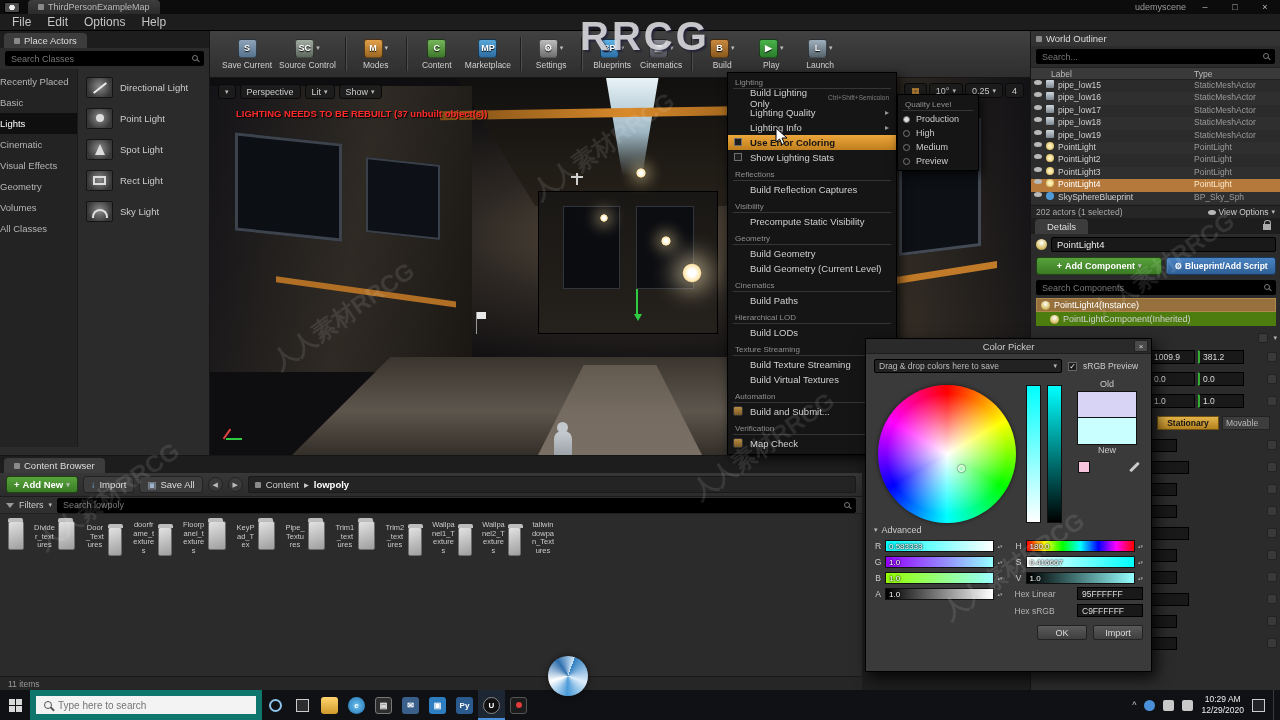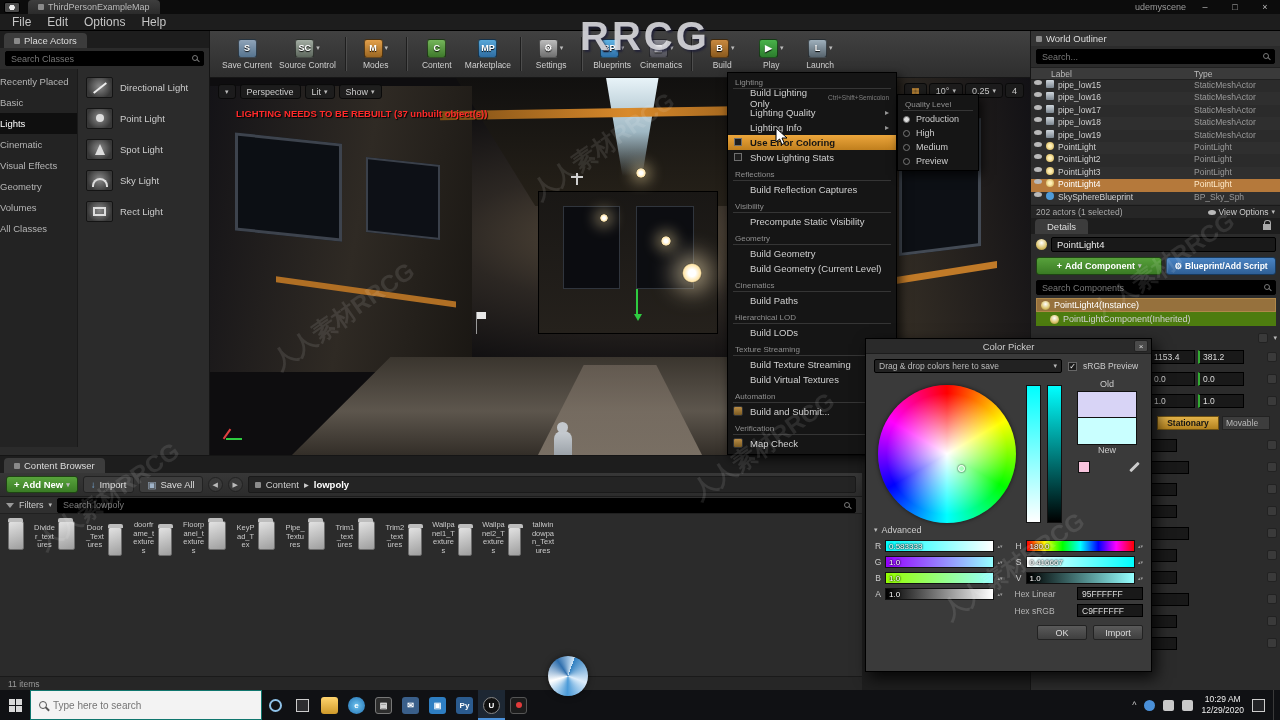--- a/index.html
+++ b/index.html
@@ -165,21 +165,21 @@
 .folder{width:38px;height:29px;background:linear-gradient(160deg,#e2e2e2,#9e9e9e);border-radius:2px;position:relative;border:1px solid #6d6d6d}
 .folder::before{content:"";position:absolute;top:-4px;left:-1px;width:15px;height:4px;background:#bdbdbd;border-radius:2px 2px 0 0}
 .alabel{font-size:7.5px;color:#c9c9c9;text-align:center;line-height:1.15;word-break:break-all;max-width:47px}
 .cb-foot{position:absolute;left:0;bottom:0;right:0;height:14px;background:#262626;border-top:1px solid #1a1a1a;display:flex;align-items:center;padding:0 8px;font-size:8.5px;color:#9a9a9a}
 
 
 .tkb{position:absolute;left:0;top:690px;width:1280px;height:30px;background:#101114;display:flex;align-items:center;z-index:90}
 .start{width:30px;height:30px;display:flex;align-items:center;justify-content:center}
 .winlogo{display:grid;grid-template-columns:6px 6px;grid-template-rows:6px 6px;gap:1px}
 .winlogo i{background:#d9d9d9}
-.tsearch{width:232px;height:30px;background:#f3f3f3;display:flex;align-items:center;gap:6px;padding:2px 8px;border:1px solid #0f766e}
+.tsearch{width:232px;height:30px;background:#f3f3f3;display:flex;align-items:center;gap:6px;padding:2px 8px;border:6px solid #0f766e}
 .tsearch input{border:none;background:transparent;font-size:10px;color:#555;outline:none;width:180px;font-family:"Liberation Sans",sans-serif}
 .mag2{position:relative;width:8px;height:8px;border:1.5px solid #555;border-radius:50%;flex:none}
 .mag2::after{content:"";position:absolute;width:5px;height:1.5px;background:#555;transform:rotate(45deg);right:-4px;bottom:-1px}
 .tapp{width:27px;height:30px;display:flex;align-items:center;justify-content:center;position:relative}
 .tapp.active{background:#1d2733;box-shadow:inset 0 -2px 0 #4a90d9}
 .aicon{width:17px;height:17px;border-radius:3px;display:flex;align-items:center;justify-content:center;font-size:8px;color:#fff;font-weight:bold}
 .tray{margin-left:auto;display:flex;align-items:center;gap:8px;padding-right:2px;color:#ddd}
 .tri{width:11px;height:11px;background:#c9c9c9;border-radius:2px}
 .clock{font-size:8.5px;color:#eee;text-align:center;line-height:1.3}
 .showdesk{width:5px;height:30px;border-left:1px solid #3a3a3a}
@@ -330,29 +330,29 @@
           <span class="pa-lbl">Point Light</span>
         </div>
         <div class="pa-item">
           <div class="pa-thumb">
               <span class="th-cone"></span>
             </div>
           <span class="pa-lbl">Spot Light</span>
         </div>
         <div class="pa-item">
           <div class="pa-thumb">
-              <span class="th-arc"></span>
-            </div>
-          <span class="pa-lbl">Sky Light</span>
+              <span class="th-rect"></span>
+            </div>
+          <span class="pa-lbl">Rect Light</span>
         </div>
         <div class="pa-item">
           <div class="pa-thumb">
-              <span class="th-rect"></span>
-            </div>
-          <span class="pa-lbl">Rect Light</span>
+              <span class="th-arc"></span>
+            </div>
+          <span class="pa-lbl">Sky Light</span>
         </div>
       </div>
     </div>
   </div>
 
   <div class="vp">
 
     <div style="position:absolute;inset:0">
       <div style="position:absolute;inset:0;background:radial-gradient(ellipse 55% 45% at 52% 42%, #5a4e3e 0%, #2c2723 40%, #0e0d0f 85%)"></div>
       <div style="position:absolute;left:30%;top:0;width:44%;height:34%;background:linear-gradient(#11100f,#262119);clip-path:polygon(0 0,100% 0,78% 100%,22% 100%)"></div>
@@ -643,21 +643,21 @@
       <div class="det-comp">
         <span class="bulb-i" style="width:9px;height:9px"></span>
         <span>PointLightComponent(Inherited)</span>
       </div>
       <div class="tf-row" style="height:16px;margin-top:4px">
           <span class="mini"></span>
           <span class="caret" style="margin-left:2px">▾</span>
         </div>
 
       <div class="tf-row">
-        <span class="vbox">1153.4</span>
+        <span class="vbox">1009.9</span>
         <span class="vbox g">381.2</span>
         <span class="mini"></span>
       </div>
       <div class="tf-row">
         <span class="vbox">0.0</span>
         <span class="vbox g">0.0</span>
         <span class="mini"></span>
       </div>
       <div class="tf-row">
         <span class="vbox">1.0</span>

